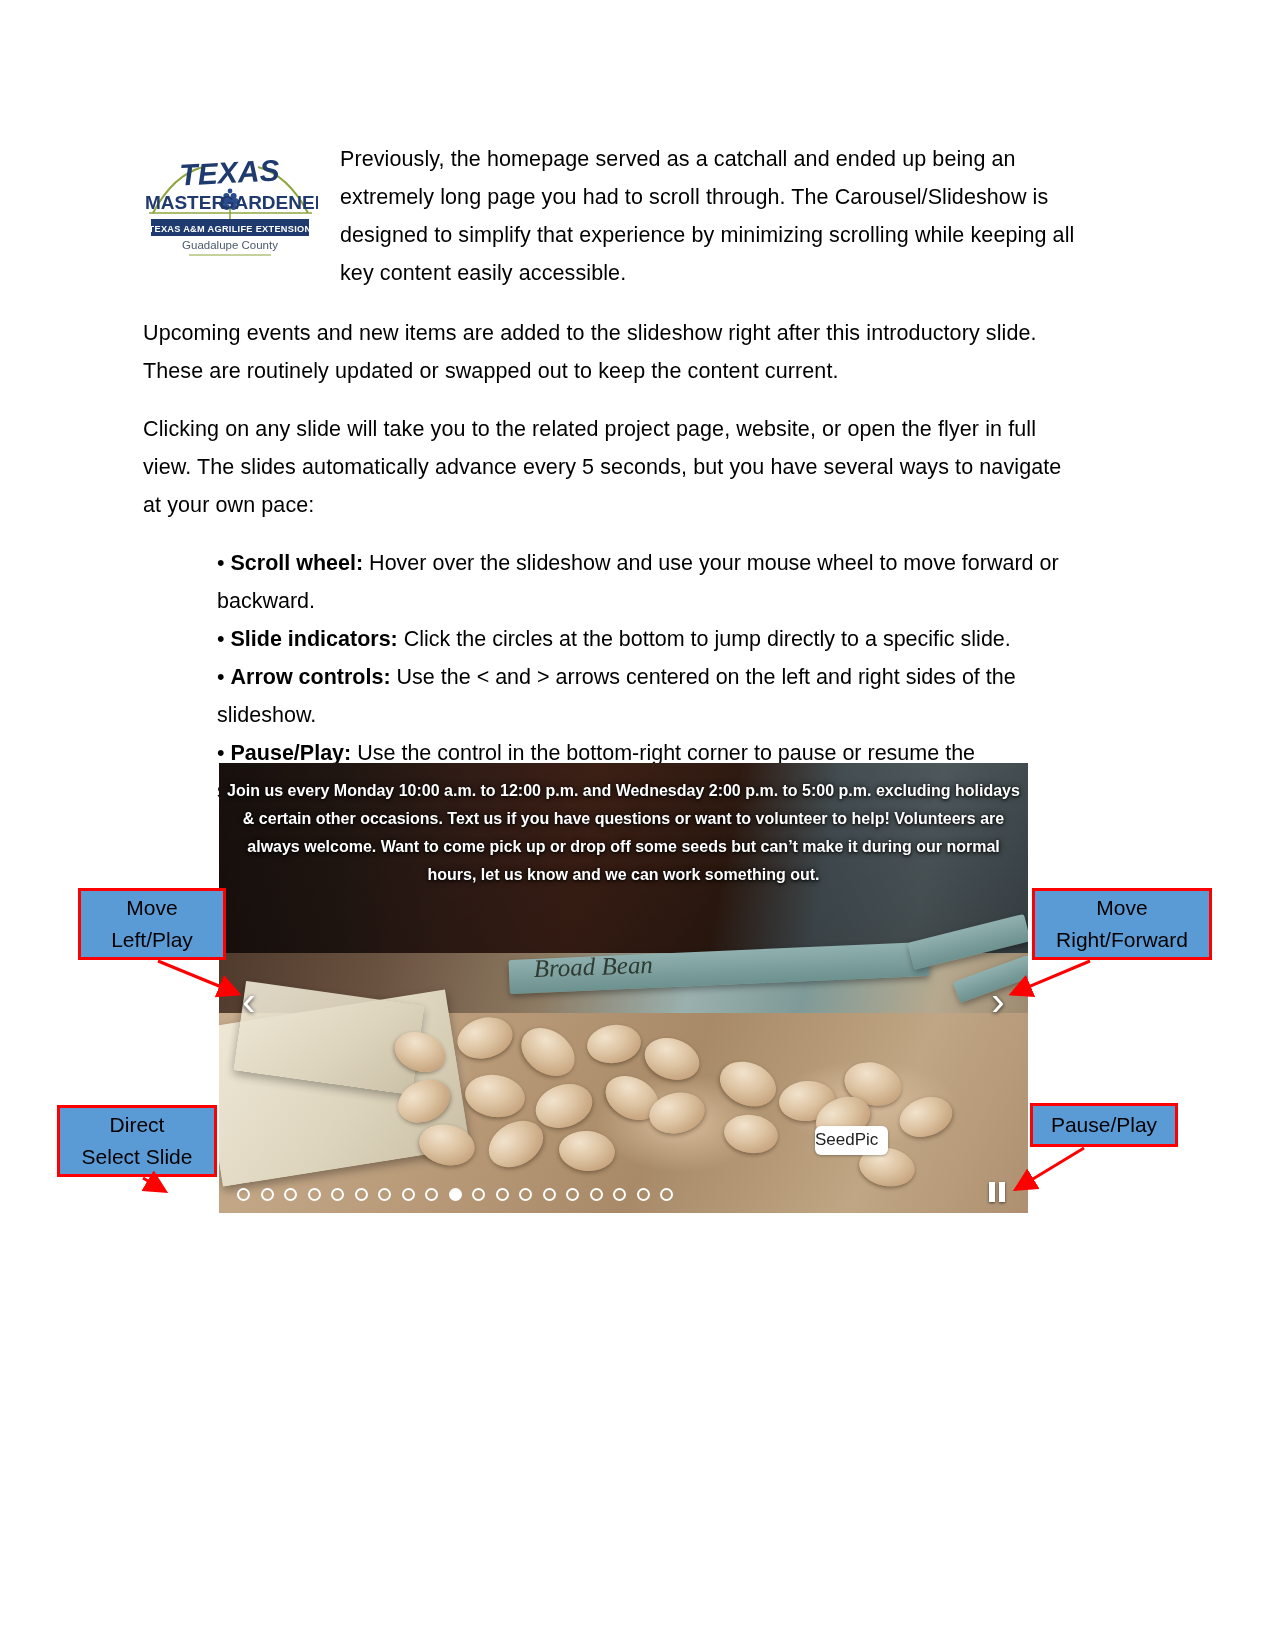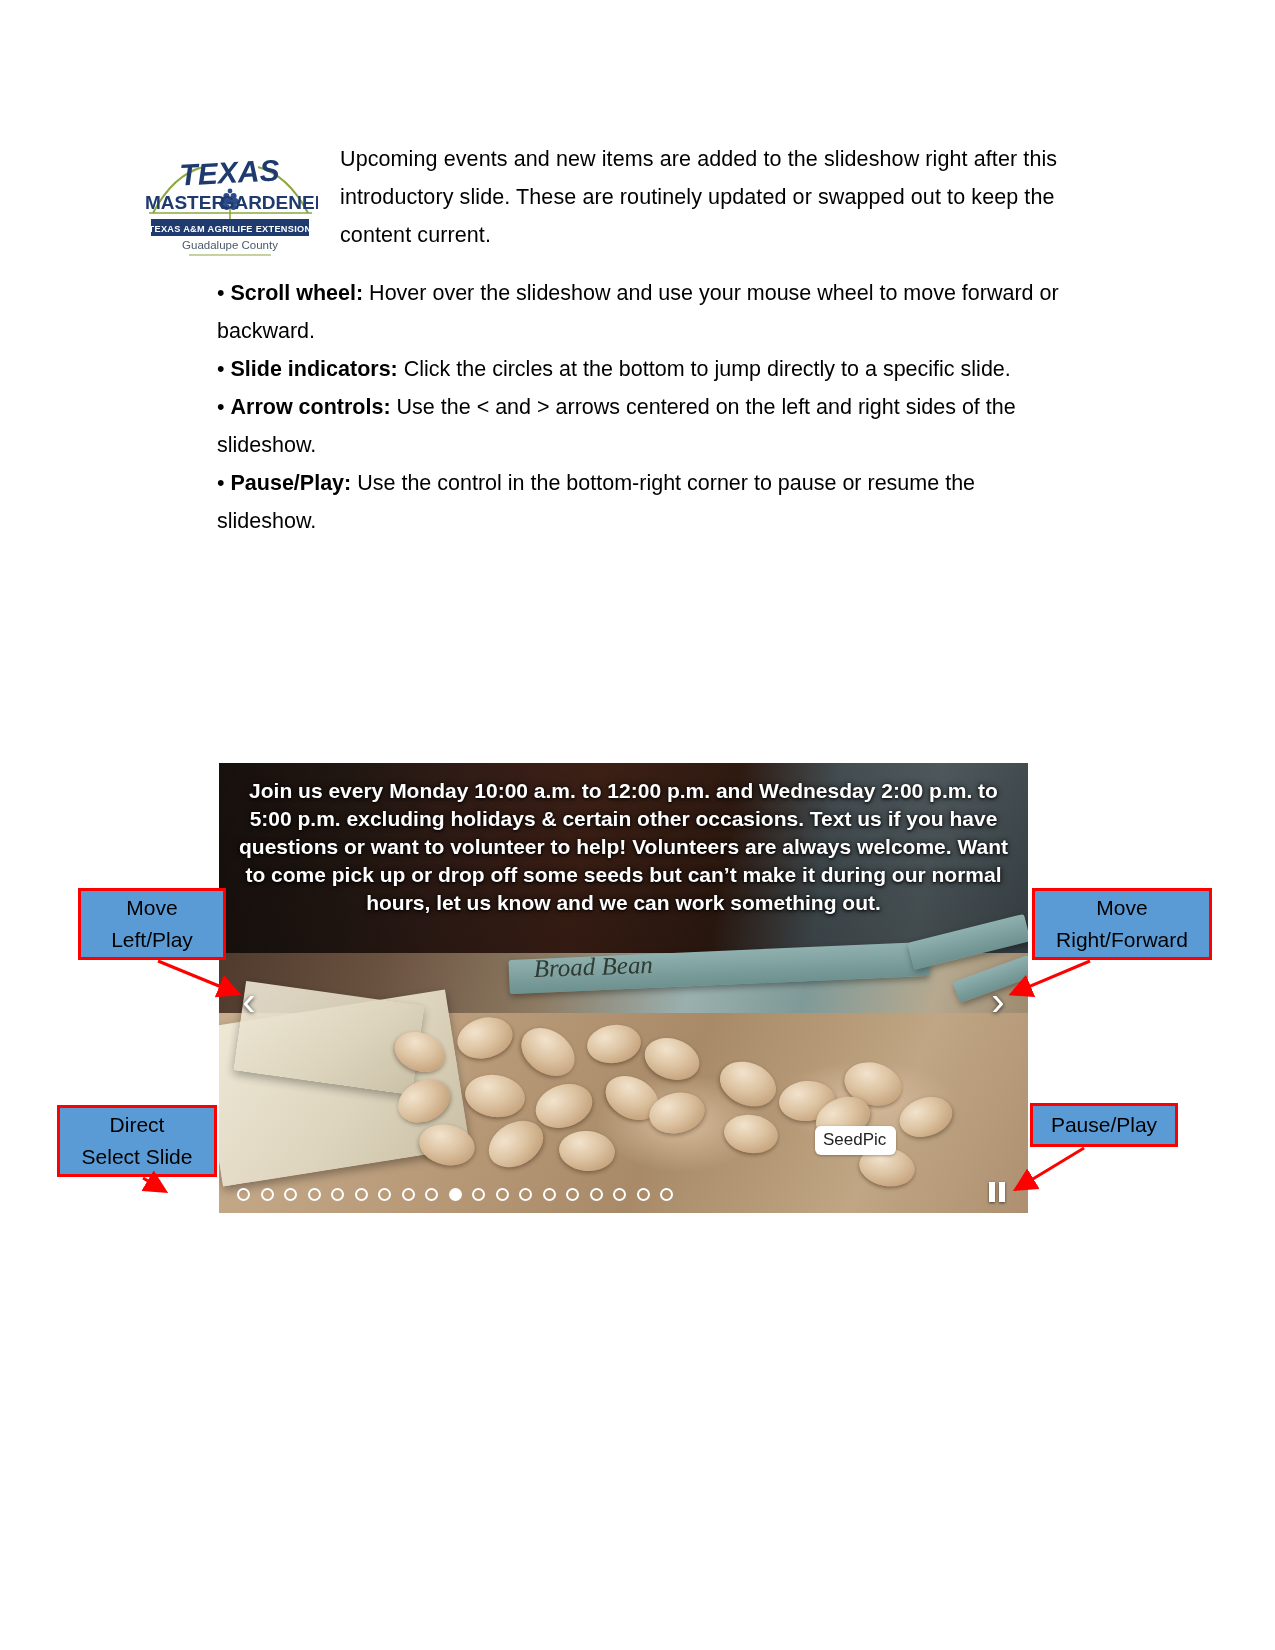--- a/index.html
+++ b/index.html
@@ -140,21 +140,21 @@
     background: linear-gradient(135deg, #efe9d7 0%, #ddd4bd 60%, #c9bfa5 100%);
     box-shadow: 0 4px 10px rgba(0,0,0,0.35);
   }
 
   .overlay-text {
     position: absolute;
     left: 0; right: 0; top: 14px;
     padding: 0 8px;
     text-align: center;
     color: #ffffff;
-    font-size: 21px;
+    font-size: 16px;
     line-height: 28px;
     font-weight: 600;
     text-shadow: 0 1px 3px rgba(0,0,0,0.95), 0 0 6px rgba(0,0,0,0.8);
     font-family: "Liberation Sans", sans-serif;
   }
 
   .arrow-btn {
     position: absolute;
     top: 218px;
     width: 36px;
@@ -207,21 +207,21 @@
     background: #ffffff;
     box-shadow: 0 1px 3px rgba(0,0,0,0.6);
   }
   .pause-btn span.l { left: 5px; }
   .pause-btn span.r { left: 15px; }
 
   .seedpic {
     position: absolute;
     left: 596px;
     top: 363px;
-    padding: 4px 10px 5px 8px;
+    padding: 4px 10px 5px 0;
     background: #ffffff;
     border-radius: 6px;
     font-size: 17px;
     color: #222222;
     font-family: "Liberation Sans", sans-serif;
     box-shadow: 0 1px 3px rgba(0,0,0,0.3);
   }
 
   
   .callout {
@@ -282,21 +282,23 @@
 
         <rect x="8" y="74" width="158" height="17" fill="#1F3A6E"></rect>
         <text x="87" y="86.5" text-anchor="middle" font-family="Liberation Sans, sans-serif" font-size="9.2" font-weight="bold" fill="#ffffff" letter-spacing="0.3" id="logo-banner">TEXAS A&amp;M AGRILIFE EXTENSION</text>
 
         <text x="87" y="104" text-anchor="middle" font-family="Liberation Sans, sans-serif" font-size="11.5" fill="#4A5A6A" id="logo-county">Guadalupe County</text>
         <line x1="46" y1="110" x2="128" y2="110" stroke="#8DA63F" stroke-width="1.2"></line>
       </svg>
     </div>
   </div>
 
+  <p class="para first">Previously, the homepage served as a catchall and ended up being an extremely long page you had to scroll through. The Carousel/Slideshow is designed to simplify that experience by minimizing scrolling while keeping all key content easily accessible.</p>
   <p class="para">Upcoming events and new items are added to the slideshow right after this introductory slide. These are routinely updated or swapped out to keep the content current.</p>
+  <p class="para">Clicking on any slide will take you to the related project page, website, or open the flyer in full view. The slides automatically advance every 5 seconds, but you have several ways to navigate at your own pace:</p>
 
   <ul class="bullets">
     <li><span class="bul">• </span><b>Scroll wheel:</b><span> Hover over the slideshow and use your mouse wheel to move forward or backward.</span></li>
     <li><span class="bul">• </span><b>Slide indicators:</b><span> Click the circles at the bottom to jump directly to a specific slide.</span></li>
     <li><span class="bul">• </span><b>Arrow controls:</b><span> Use the &lt; and &gt; arrows centered on the left and right sides of the slideshow.</span></li>
     <li><span class="bul">• </span><b>Pause/Play:</b><span> Use the control in the bottom-right corner to pause or resume the slideshow.</span></li>
   </ul>
 </div>
 
 <div class="carousel">

